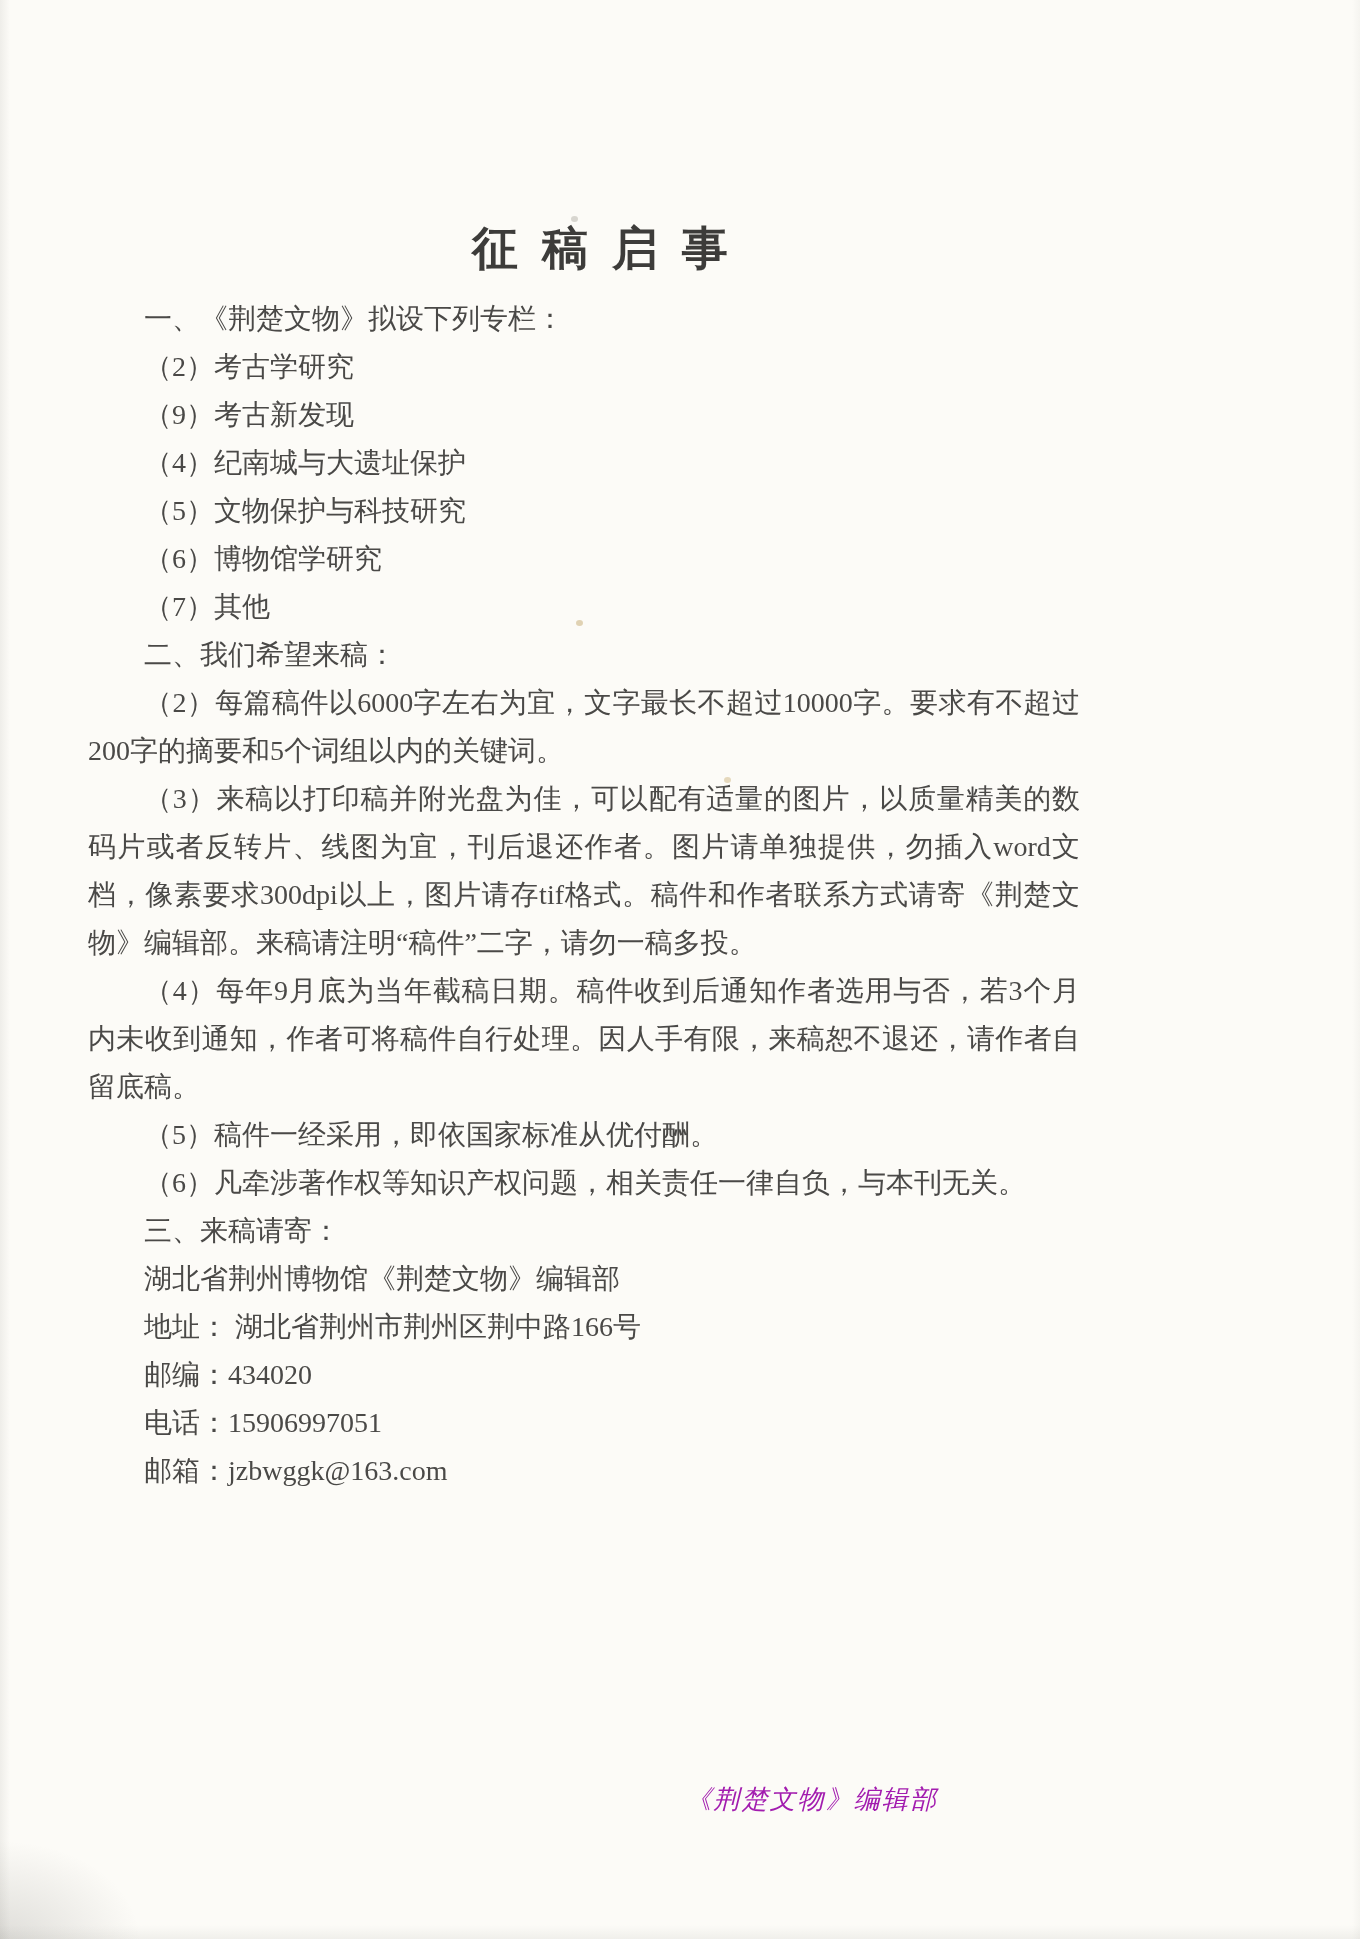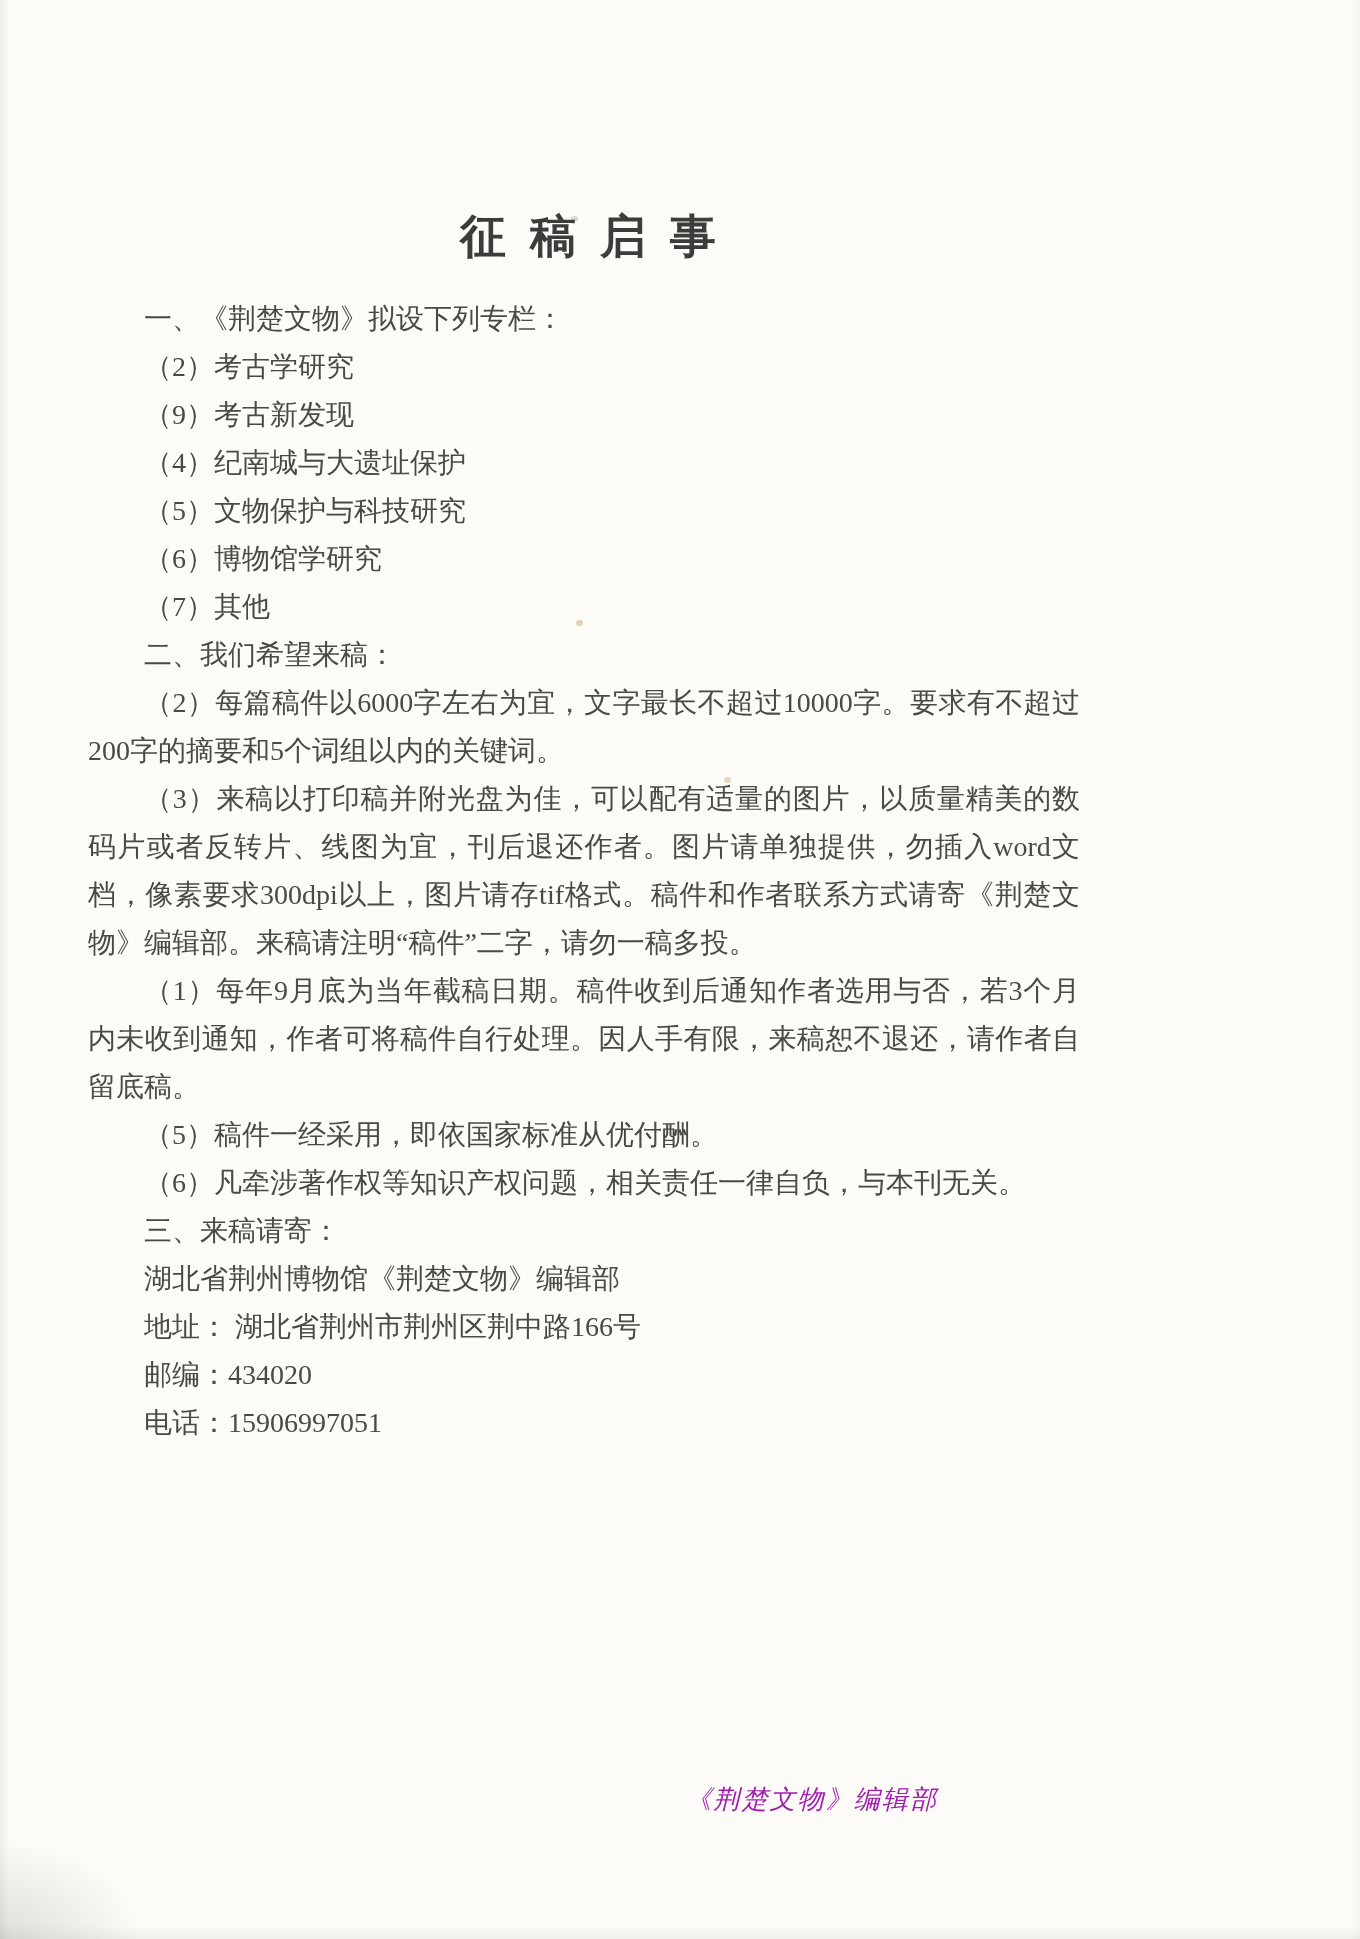--- a/index.html
+++ b/index.html
@@ -27,21 +27,21 @@
       linear-gradient(to right, rgba(120,118,112,0.10), rgba(120,118,112,0) 10px),
       linear-gradient(to left, rgba(120,118,112,0.05), rgba(120,118,112,0) 8px),
       linear-gradient(to top, rgba(120,118,112,0.09), rgba(120,118,112,0) 14px),
       radial-gradient(200px 140px at 0% 100%, rgba(105,103,98,0.20), rgba(105,103,98,0) 70%);
   }
   .title {
     position: absolute;
     top: 202px;
     left: 88px;
     width: 992px;
-    margin: 4px;
+    margin: 16px;
     text-align: center;
     font-size: 46px;
     font-weight: bold;
     color: #3d3c3a;
     letter-spacing: 0.52em;
     text-indent: 0.52em;
   }
   .doc-body {
     position: absolute;
     top: 295px;
@@ -96,27 +96,28 @@
     <p class="indent">（2）考古学研究</p>
     <p class="indent">（9）考古新发现</p>
     <p class="indent">（4）纪南城与大遗址保护</p>
     <p class="indent">（5）文物保护与科技研究</p>
     <p class="indent">（6）博物馆学研究</p>
     <p class="indent">（7）其他</p>
 
     <p class="indent">二、我们希望来稿：</p>
     <p class="indent">（2）每篇稿件以6000字左右为宜，文字最长不超过10000字。要求有不超过200字的摘要和5个词组以内的关键词。</p>
     <p class="indent">（3）来稿以打印稿并附光盘为佳，可以配有适量的图片，以质量精美的数码片或者反转片、线图为宜，刊后退还作者。图片请单独提供，勿插入word文档，像素要求300dpi以上，图片请存tif格式。稿件和作者联系方式请寄《荆楚文物》编辑部。来稿请注明“稿件”二字，请勿一稿多投。</p>
-    <p class="indent">（1）每年9月底为当年截稿日期。稿件收到后通知作者选用与否，若3个月内未收到通知，作者可将稿件自行处理。因人手有限，来稿恕不退还，请作者自留底稿。</p>
+    <p class="indent">（4）每年9月底为当年截稿日期。稿件收到后通知作者选用与否，若3个月内未收到通知，作者可将稿件自行处理。因人手有限，来稿恕不退还，请作者自留底稿。</p>
     <p class="indent">（5）稿件一经采用，即依国家标准从优付酬。</p>
     <p class="indent">（6）凡牵涉著作权等知识产权问题，相关责任一律自负，与本刊无关。</p>
 
     <p class="indent">三、来稿请寄：</p>
     <p class="indent">湖北省荆州博物馆《荆楚文物》编辑部</p>
     <p class="indent">地址： 湖北省荆州市荆州区荆中路166号</p>
     <p class="indent">邮编：434020</p>
     <p class="indent">电话：15906997051</p>
+    <p class="indent">邮箱：jzbwggk@163.com</p>
 
   </div>
 
   <div class="signature">《荆楚文物》编辑部</div>
 
 </div>
 
 </body></html>

